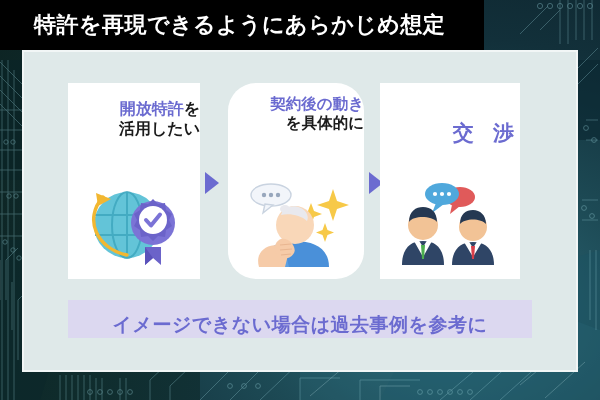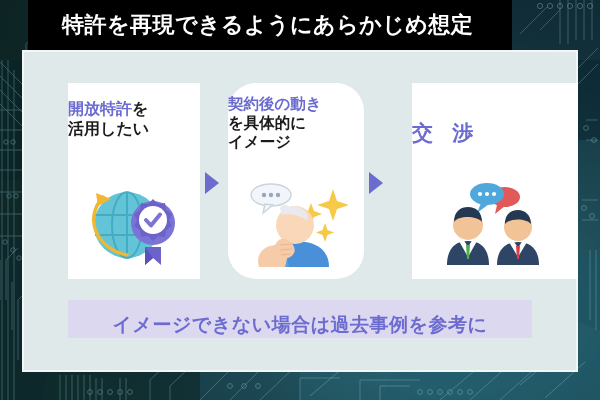--- a/index.html
+++ b/index.html
@@ -39,41 +39,40 @@
     background:#dfe9e9;
   }
 
   
   .titlebar{
     position:absolute;left:0;top:0;width:484px;height:50px;
     background:#000;
     -webkit-clip-path:polygon(0 0, 600px 0, 530px 50px, 0 50px);
     clip-path:polygon(0 0, 600px 0, 530px 50px, 0 50px);
     overflow:hidden;
-    margin-left:28px;
   }
   .titlebar .t{
     position:absolute;left:34px;top:7px;
     color:#ffffff;font-size:22px;font-weight:bold;letter-spacing:.5px;
     white-space:nowrap;line-height:36px;
   }
 
   
   .cards{position:absolute;left:24px;top:52px;width:552px;height:318px;}
   .card{
     position:absolute;top:31px;height:196px;background:#ffffff;
     box-sizing:border-box;
   }
   .card1{left:44px;width:132px;}
   .card2{left:204px;width:136px;border-radius:28px;}
-  .card3{left:388px;width:166px;}
+  .card3{left:356px;width:140px;}
 
   .ctext{
     position:absolute;left:0;right:0;top:14px;
-    text-align:left;line-height:1.22;font-weight:bold;
+    text-align:right;line-height:1.22;font-weight:bold;
   }
   .card1 .ctext{font-size:16px;top:16px;}
   .card2 .ctext{font-size:15.5px;top:12px;}
   .card3 .ctext{font-size:21px;top:38px;letter-spacing:6px;}
   .hl{color:#6b6bd0;}
   .bk{color:#1b1b1b;}
 
   .cicon{position:absolute;left:0;right:0;bottom:8px;height:92px;}
   .cicon svg{display:block;margin:0 auto;}
 
@@ -251,21 +250,20 @@
         </svg>
       </div>
     </div>
 
     <div class="arrow arrow1"></div>
 
     <div class="card card2">
       <div class="ctext">
         <span class="hl">契約後の動き</span><br>
         <span class="bk">を具体的に</span><br>
-        <span class="bk">イメージ</span>
       </div>
       <div class="cicon">
         <svg width="118" height="88" viewBox="0 0 118 88">
 
           <g fill="#f6c game"></g>
           <path d="M96,10 L100,22 L112,26 L100,30 L96,42 L92,30 L80,26 L92,22 Z" fill="#f7c948"></path>
           <path d="M74,24 L77,32 L85,35 L77,38 L74,46 L71,38 L63,35 L71,32 Z" fill="#f7c948"></path>
           <path d="M88,44 L90.5,51 L97,53.5 L90.5,56 L88,63 L85.5,56 L79,53.5 L85.5,51 Z" fill="#f7c948"></path>
 
           <g>

